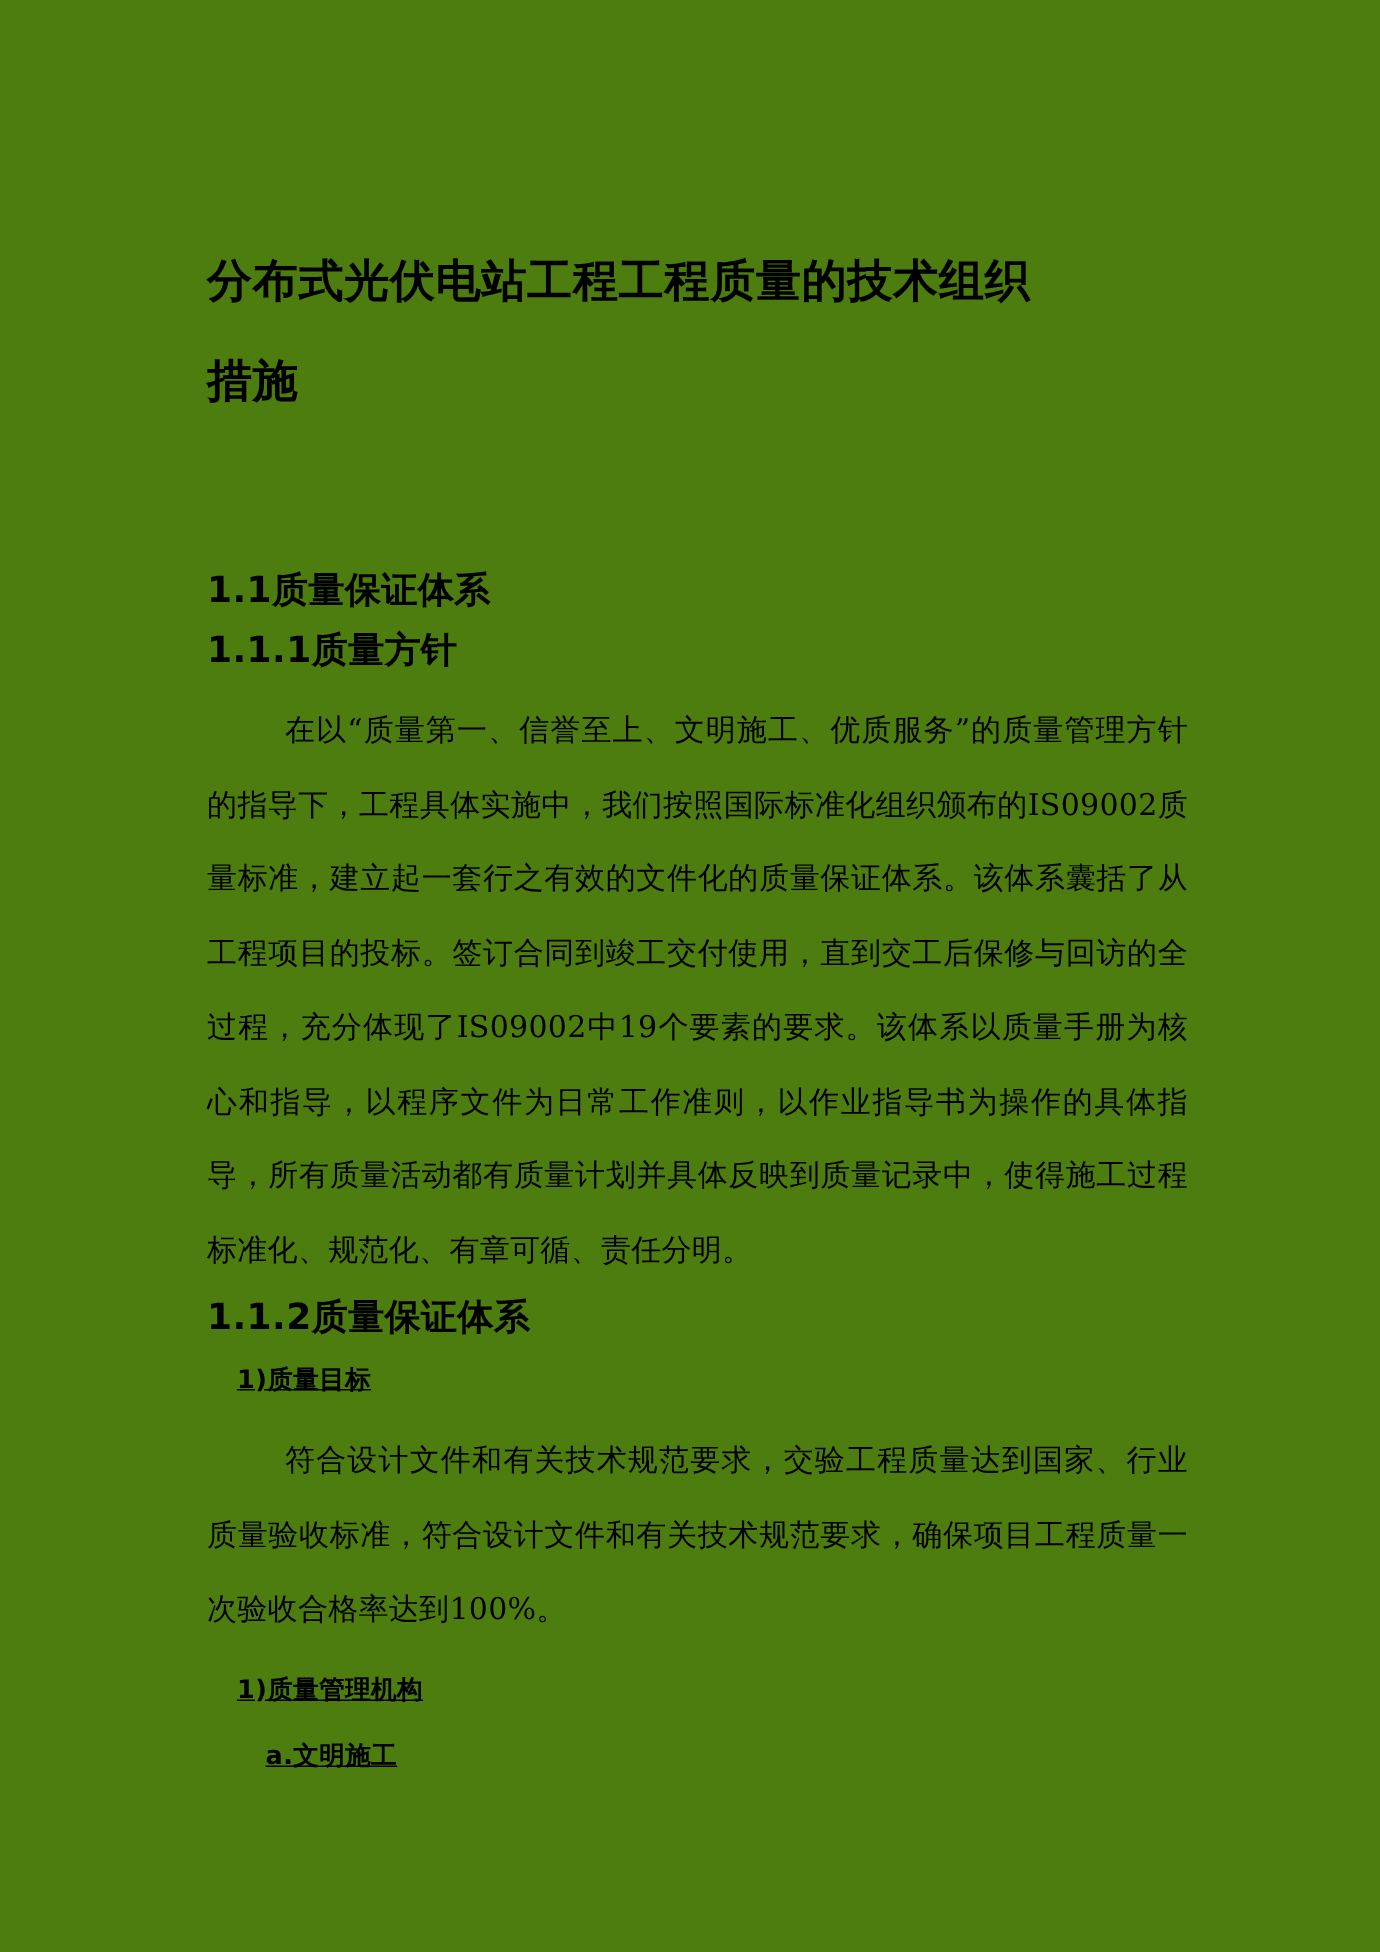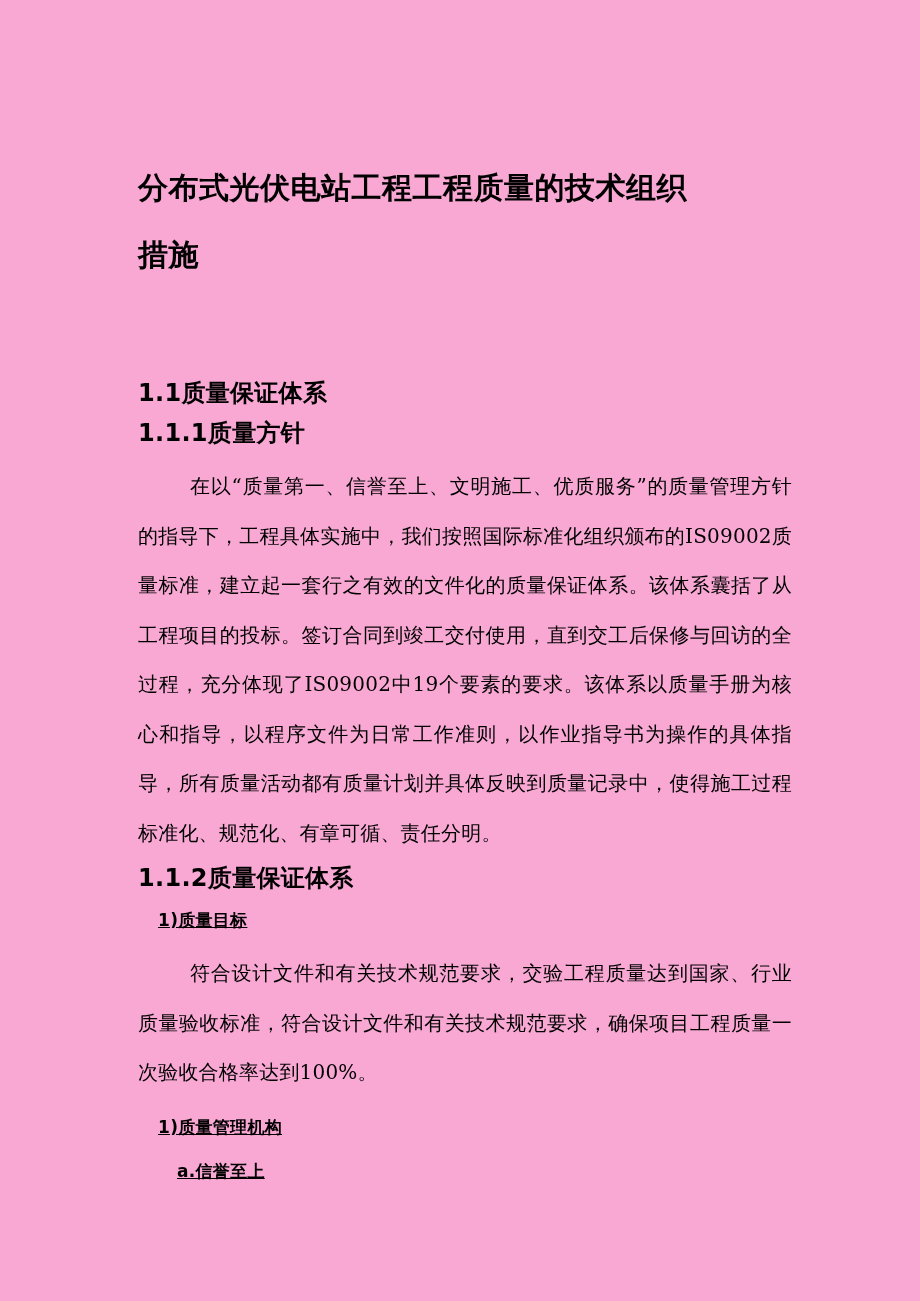--- a/index.html
+++ b/index.html
@@ -4,21 +4,21 @@
 <style>
   html, body {
     margin: 0;
     padding: 0;
     background: #ffffff;
   }
   .page {
     position: relative;
     width: 920px;
     height: 1301px;
-    background: #f9a8d4;
+    background: #4d7c0f;
     overflow: hidden;
     font-family: "DejaVu Serif", "Liberation Serif", serif;
     color: #000000;
   }
   .content {
     position: absolute;
     left: 138px;
     top: 0;
     width: 654px;
   }
@@ -94,16 +94,16 @@
     <div class="heading">1.1.2质量保证体系</div>
 
     <div class="list-head indent-1">1)质量目标</div>
 
     <p class="para para-2">符合设计文件和有关技术规范要求，交验工程质量达到国家、行业质量验收标准，符合设计文件和有关技术规范要求，确保项目工程质量一次验收合格率达到100%。</p>
 
     <div class="spacer-sm"></div>
 
     <div class="list-head indent-1">1)质量管理机构</div>
 
-    <div class="list-head indent-2">a.信誉至上</div>
+    <div class="list-head indent-2">a.文明施工</div>
 
   </div>
 </div>
 
 </body></html>

